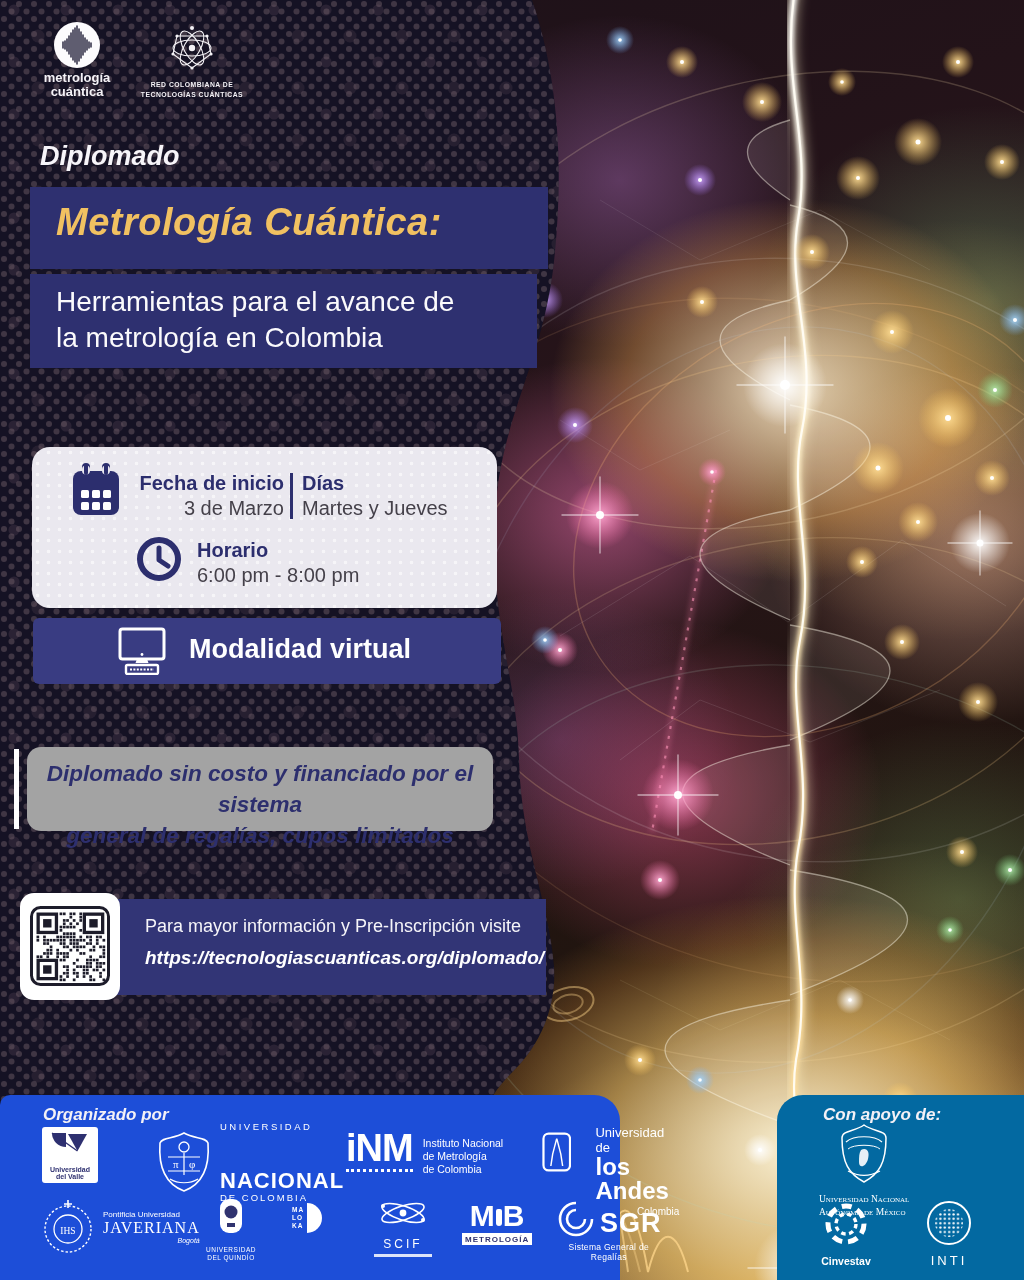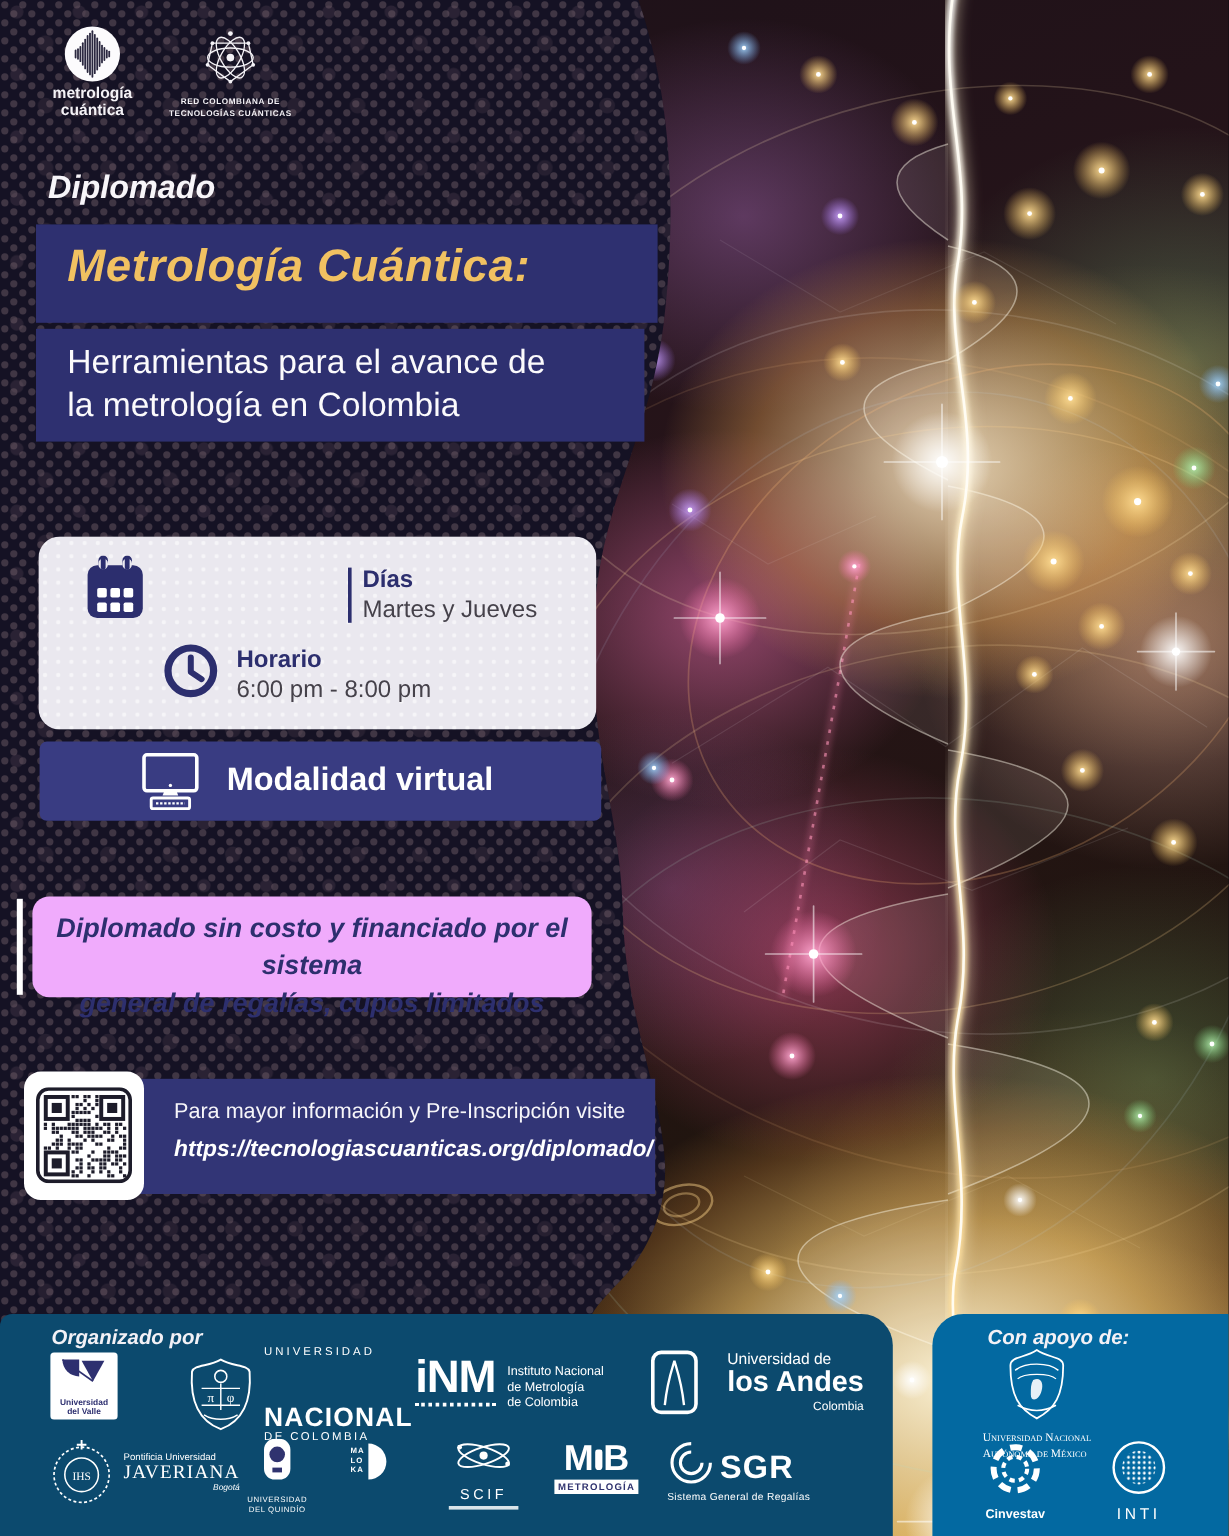--- a/index.html
+++ b/index.html
@@ -48,31 +48,31 @@
   .vdiv{position:absolute;left:258px;top:26px;width:2.5px;height:46px;background:#2c2e6e;}
   .dias{position:absolute;left:270px;top:25px;text-align:left;}
   .clock{position:absolute;left:103px;top:88px;}
   .horario{position:absolute;left:165px;top:92px;text-align:left;}
   
   .modal-bar{position:absolute;left:33px;top:618px;width:468px;height:66px;background:#393c82;border-radius:6px;}
   .pc{position:absolute;left:80px;top:9px;}
   .modal-bar span{position:absolute;left:156px;top:16px;color:#fff;font-size:27px;font-weight:bold;}
   
   .note-accent{position:absolute;left:14px;top:749px;width:5px;height:80px;background:#fff;}
-  .note-box{position:absolute;left:27px;top:747px;width:466px;height:84px;background:#f0abfc;border-radius:14px;}
+  .note-box{position:absolute;left:27px;top:747px;width:466px;height:84px;background:#a3a3a3;border-radius:14px;}
   .note-box span{position:absolute;left:14px;right:14px;top:11px;text-align:center;color:#2d2f6e;
     font-size:22.5px;font-style:italic;font-weight:600;line-height:31px;white-space:pre-line;}
   
   .cta-bar{position:absolute;left:40px;top:899px;width:506px;height:96px;background:#323576;}
   .cta-1{position:absolute;left:105px;top:17px;color:#f6f5f9;font-size:18px;}
   .cta-2{position:absolute;left:105px;top:48px;color:#fff;font-size:19px;font-weight:bold;font-style:italic;}
   .qr{position:absolute;left:20px;top:893px;width:100px;height:107px;background:#fff;border-radius:14px;}
   .qr svg{position:absolute;left:10px;top:13px;}
   
-  .f-left{position:absolute;left:0;top:1095px;width:744px;height:185px;background:#0c4a6e;border-radius:10px 26px 0 0;}
+  .f-left{position:absolute;left:0;top:1095px;width:620px;height:185px;background:#1d4ed8;border-radius:10px 26px 0 0;}
   .f-right{position:absolute;left:777px;top:1095px;width:247px;height:185px;background:#0369a1;border-radius:26px 0 0 0;}
   .f-label{position:absolute;color:#f3f1f6;font-size:17px;font-style:italic;font-weight:600;}
   .logo{position:absolute;color:#fff;}
   .uv-box{width:56px;height:56px;background:#fff;border-radius:3px;position:relative;}
   .uv-name{position:absolute;bottom:2px;left:0;right:0;text-align:center;color:#2e3070;font-size:7px;font-weight:bold;line-height:1.1;white-space:pre-line;}
   .unal{display:flex;align-items:center;gap:8px;}
   .unal-t1{font-size:9.5px;letter-spacing:2.5px;}
   .unal-t2{font-size:22px;font-weight:bold;letter-spacing:1px;line-height:1.05;margin-top:37px;}
   .unal-t3{font-size:9.5px;letter-spacing:2px;}
   .inm{display:flex;align-items:flex-start;gap:10px;}
@@ -384,20 +384,24 @@
       <rect x="34" y="1" width="4" height="11" rx="2" fill="#2c2e6e"></rect>
       <g fill="#fff">
         <rect x="11" y="27" width="8" height="8" rx="1.5"></rect>
           <rect x="22" y="27" width="8" height="8" rx="1.5"></rect>
           <rect x="33" y="27" width="8" height="8" rx="1.5"></rect>
         <rect x="11" y="39" width="8" height="8" rx="1.5"></rect>
           <rect x="22" y="39" width="8" height="8" rx="1.5"></rect>
           <rect x="33" y="39" width="8" height="8" rx="1.5"></rect>
       </g>
     </svg>
+    <div class="fecha">
+      <div class="lbl">Fecha de inicio</div>
+      <div class="val">3 de Marzo</div>
+    </div>
     <div class="vdiv"></div>
     <div class="dias">
       <div class="lbl">Días</div>
       <div class="val">Martes y Jueves</div>
     </div>
     <svg class="clock" width="48" height="48" viewBox="0 0 48 48">
       <circle cx="24" cy="24" r="19" fill="none" stroke="#2c2e6e" stroke-width="6"></circle>
       <path d="M24,13 V25 L33,31" fill="none" stroke="#2c2e6e" stroke-width="5" stroke-linecap="round" stroke-linejoin="round"></path>
     </svg>
     <div class="horario">

